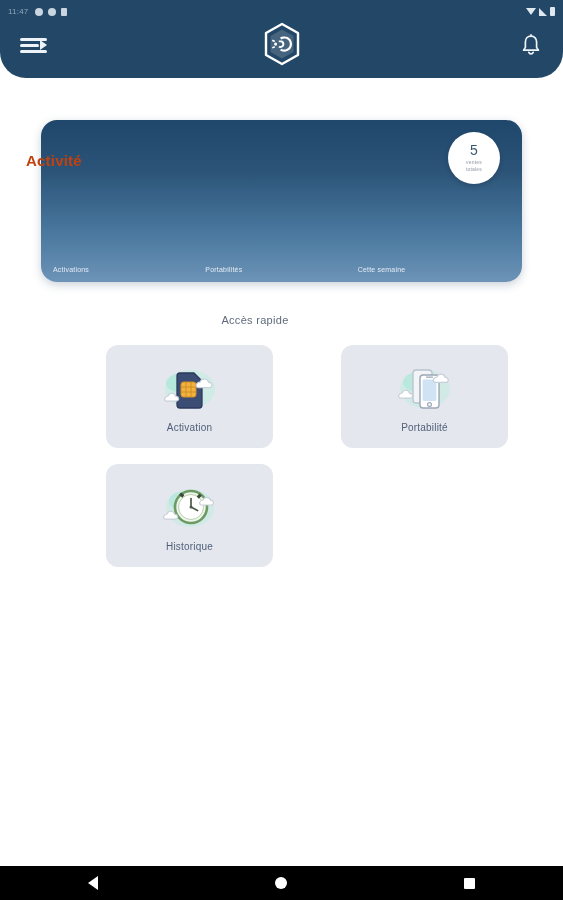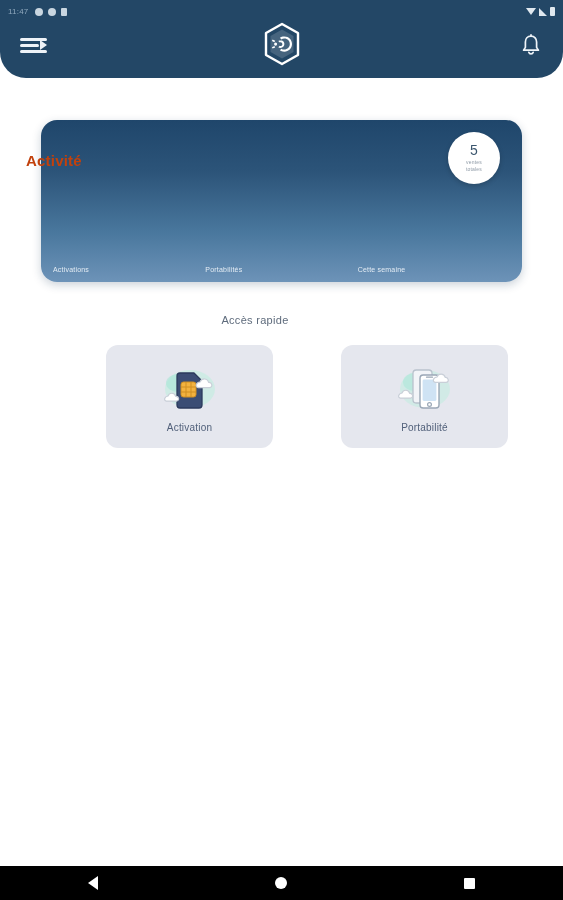--- a/index.html
+++ b/index.html
@@ -228,20 +228,36 @@
         <rect x="34" y="15" width="19" height="33" rx="3.2" fill="#ffffff" stroke="#9aa7b6" stroke-width="1.4"></rect>
         <rect x="36.6" y="19.5" width="13.8" height="21.5" rx="1.4" fill="#cfe3f4"></rect>
         <circle cx="43.5" cy="44.5" r="1.9" fill="none" stroke="#9aa7b6" stroke-width="1.2"></circle>
         <line x1="40.5" y1="17.2" x2="46.5" y2="17.2" stroke="#9aa7b6" stroke-width="1.2" stroke-linecap="round"></line>
         <path d="M51 17 c1.5 -3.8 7 -4 8.2 0.4 c3.2 -0.4 4.5 4.4 0.9 5 h-10.8 c-3.2 -0.6 -2.3 -5 1.7 -5.4 z" fill="#ffffff" stroke="#c9cfd8" stroke-width="1.2" stroke-linejoin="round"></path>
         <path d="M16 33 c1.4 -3.6 6.6 -3.8 7.7 0.4 c3 -0.4 4.3 4.1 0.9 4.7 h-10.2 c-3 -0.6 -2.1 -4.7 1.6 -5.1 z" fill="#ffffff" stroke="#c9cfd8" stroke-width="1.2" stroke-linejoin="round"></path>
       </svg>
       <span class="tile-label">Portabilité</span>
     </div>
 
+    <div class="tile">
+      <svg class="tile-art" viewBox="0 0 78 58">
+        <ellipse cx="39" cy="29" rx="24" ry="19" fill="#bdeede" opacity=".5"></ellipse>
+        <ellipse cx="29" cy="22" rx="11" ry="9" fill="#9fe6d4" opacity=".45"></ellipse>
+        <circle cx="40" cy="28" r="16" fill="#eef6ec" stroke="#6c9a62" stroke-width="2.6"></circle>
+        <circle cx="40" cy="28" r="12.5" fill="#ffffff" stroke="#b9cfb2" stroke-width="1"></circle>
+        <line x1="40" y1="28" x2="40" y2="19.5" stroke="#4a5a4a" stroke-width="1.7" stroke-linecap="round"></line>
+        <line x1="40" y1="28" x2="46.5" y2="31.5" stroke="#4a5a4a" stroke-width="1.7" stroke-linecap="round"></line>
+        <circle cx="40" cy="28" r="1.5" fill="#4a5a4a"></circle>
+        <path d="M30 13.5 l3.4 2.6 l-2 2.6 l-3.4 -2.6 z" fill="#3d4a3a"></path>
+        <path d="M48.5 14.5 l-2.8 3.1 l2.2 2.2 l2.9 -3 z" fill="#3d4a3a"></path>
+        <path d="M52 21 c1.4 -3.5 6.5 -3.7 7.6 0.4 c3 -0.4 4.2 4 0.8 4.6 h-10 c-3 -0.6 -2.1 -4.6 1.6 -5 z" fill="#ffffff" stroke="#c9cfd8" stroke-width="1.2" stroke-linejoin="round"></path>
+        <path d="M16 35 c1.4 -3.6 6.6 -3.8 7.7 0.4 c3 -0.4 4.3 4.1 0.9 4.7 h-10.2 c-3 -0.6 -2.1 -4.7 1.6 -5.1 z" fill="#ffffff" stroke="#c9cfd8" stroke-width="1.2" stroke-linejoin="round"></path>
+      </svg>
+      <span class="tile-label">Historique</span>
+    </div>
 
 
   </div>
 
   <div class="navbar">
     <span class="nav-back"></span>
     <span class="nav-home"></span>
     <span class="nav-recent"></span>
   </div>
 

